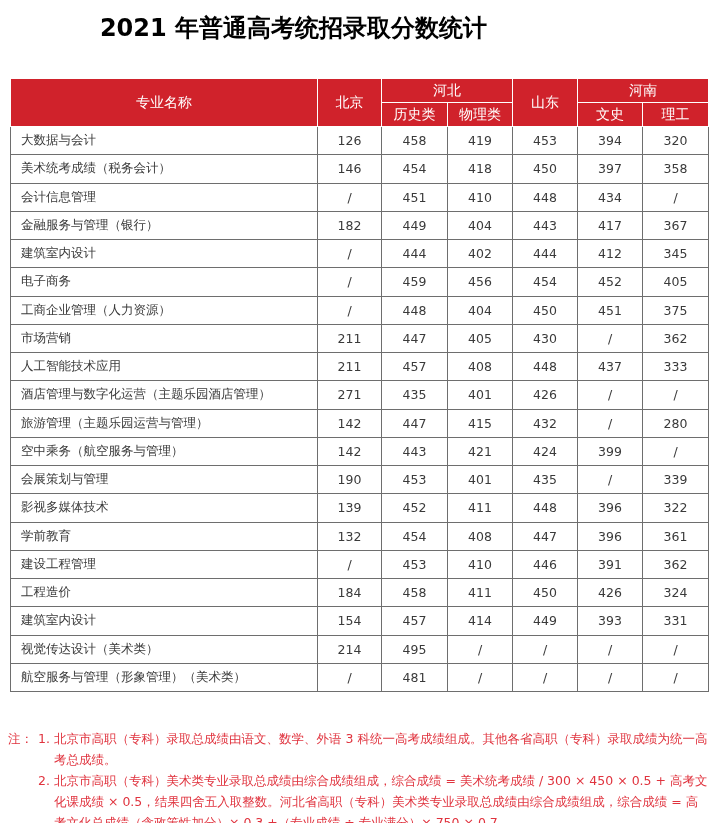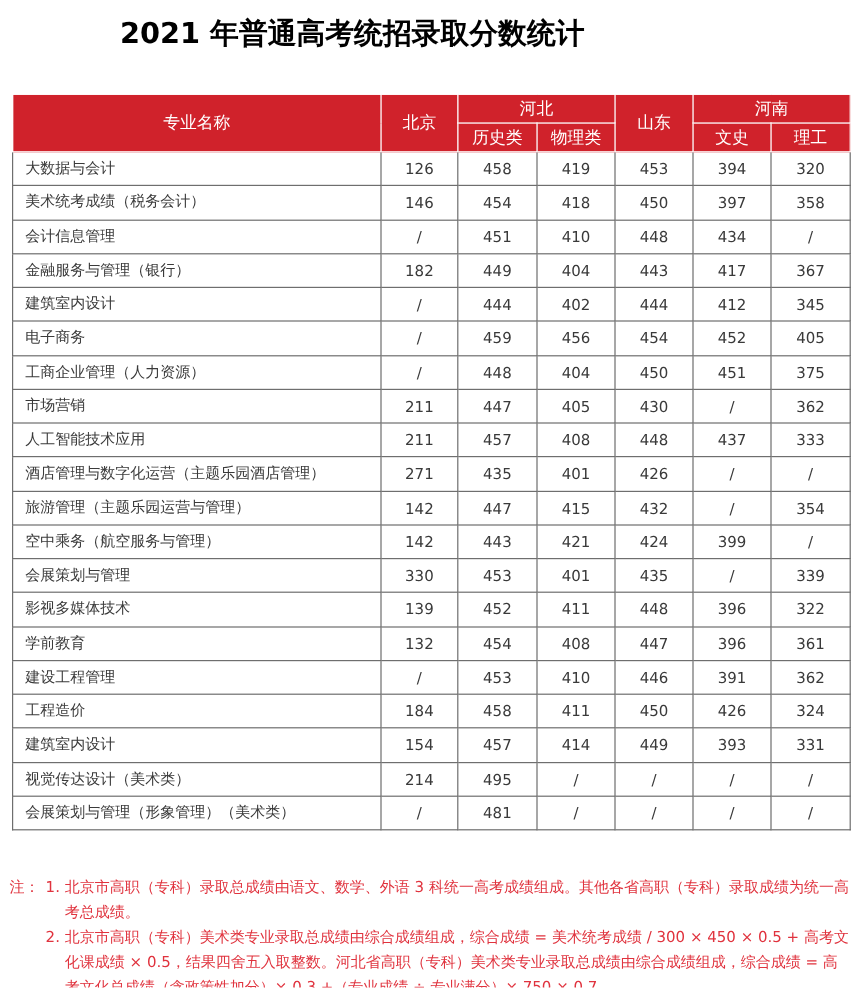--- a/index.html
+++ b/index.html
@@ -170,34 +170,34 @@
           <td>/</td>
           <td>/</td>
         </tr>
         <tr>
           <td class="name">旅游管理（主题乐园运营与管理）</td>
           <td>142</td>
           <td>447</td>
           <td>415</td>
           <td>432</td>
           <td>/</td>
-          <td>354</td>
+          <td>280</td>
         </tr>
         <tr>
           <td class="name">空中乘务（航空服务与管理）</td>
           <td>142</td>
           <td>443</td>
           <td>421</td>
           <td>424</td>
           <td>399</td>
           <td>/</td>
         </tr>
         <tr>
           <td class="name">会展策划与管理</td>
-          <td>330</td>
+          <td>190</td>
           <td>453</td>
           <td>401</td>
           <td>435</td>
           <td>/</td>
           <td>339</td>
         </tr>
         <tr>
           <td class="name">影视多媒体技术</td>
           <td>139</td>
           <td>452</td>
@@ -245,21 +245,21 @@
         <tr>
           <td class="name">视觉传达设计（美术类）</td>
           <td>214</td>
           <td>495</td>
           <td>/</td>
           <td>/</td>
           <td>/</td>
           <td>/</td>
         </tr>
         <tr>
-          <td class="name">会展策划与管理（形象管理）（美术类）</td>
+          <td class="name">航空服务与管理（形象管理）（美术类）</td>
           <td>/</td>
           <td>481</td>
           <td>/</td>
           <td>/</td>
           <td>/</td>
           <td>/</td>
         </tr>
       </tbody>
   </table>
 

